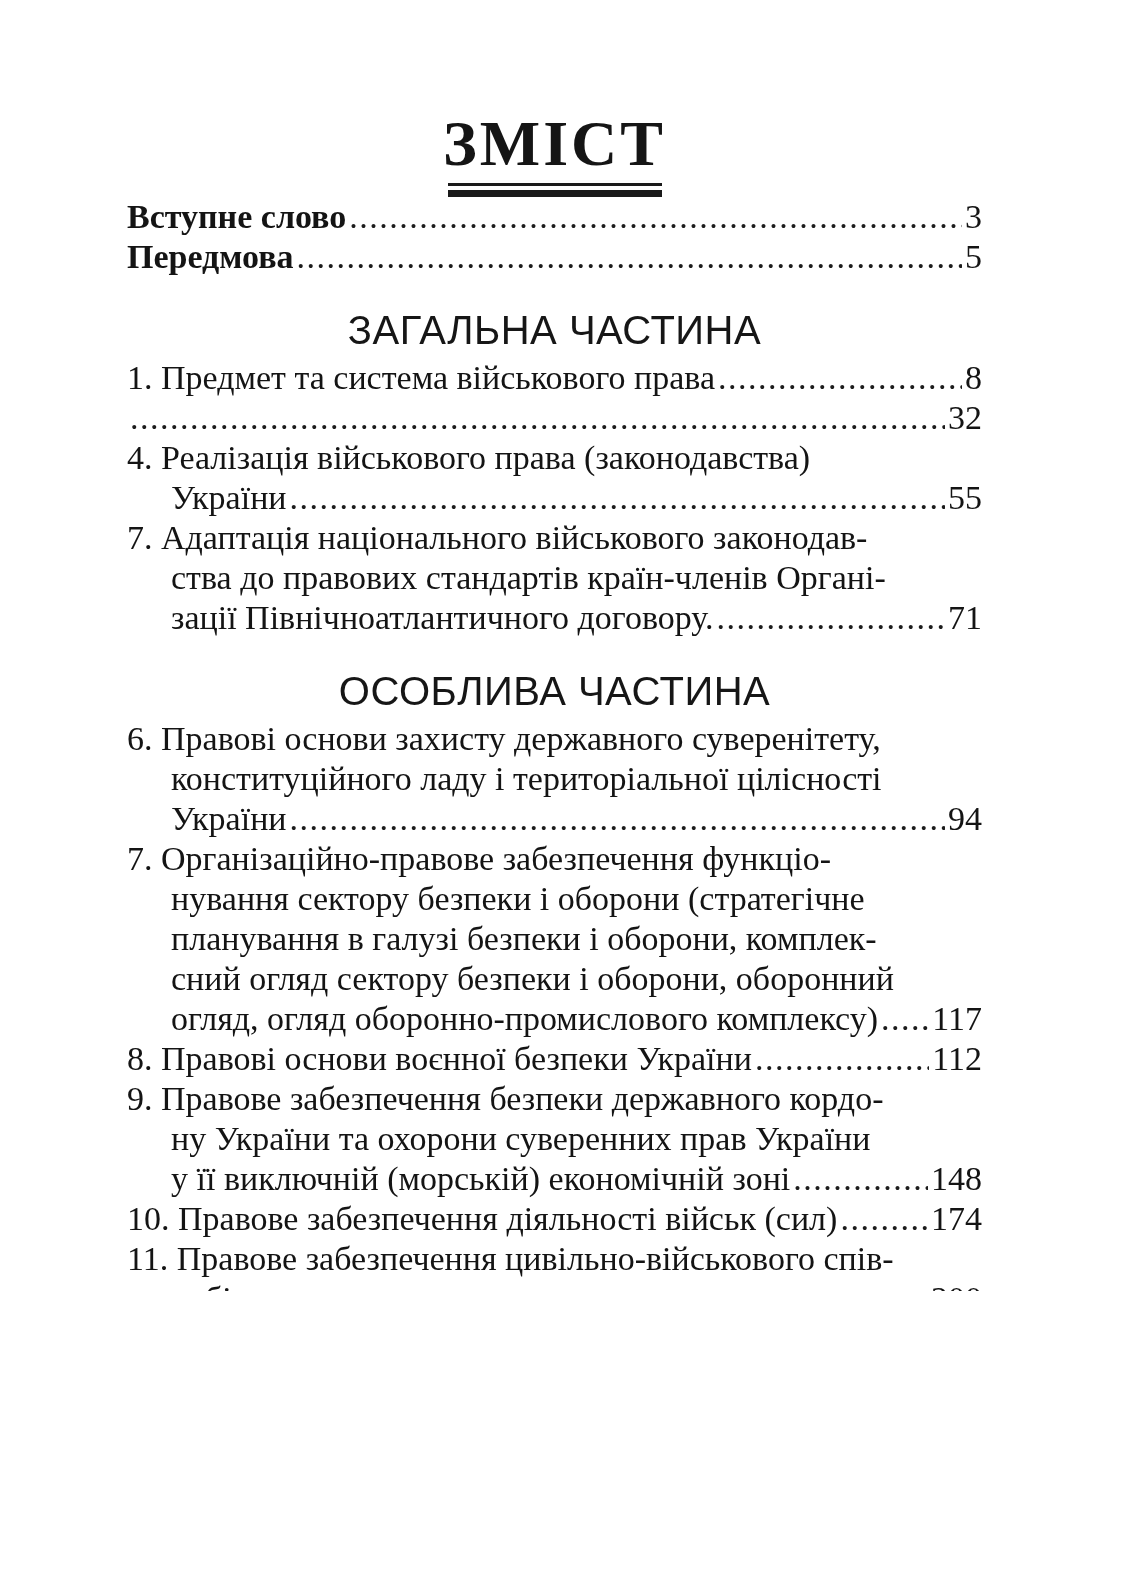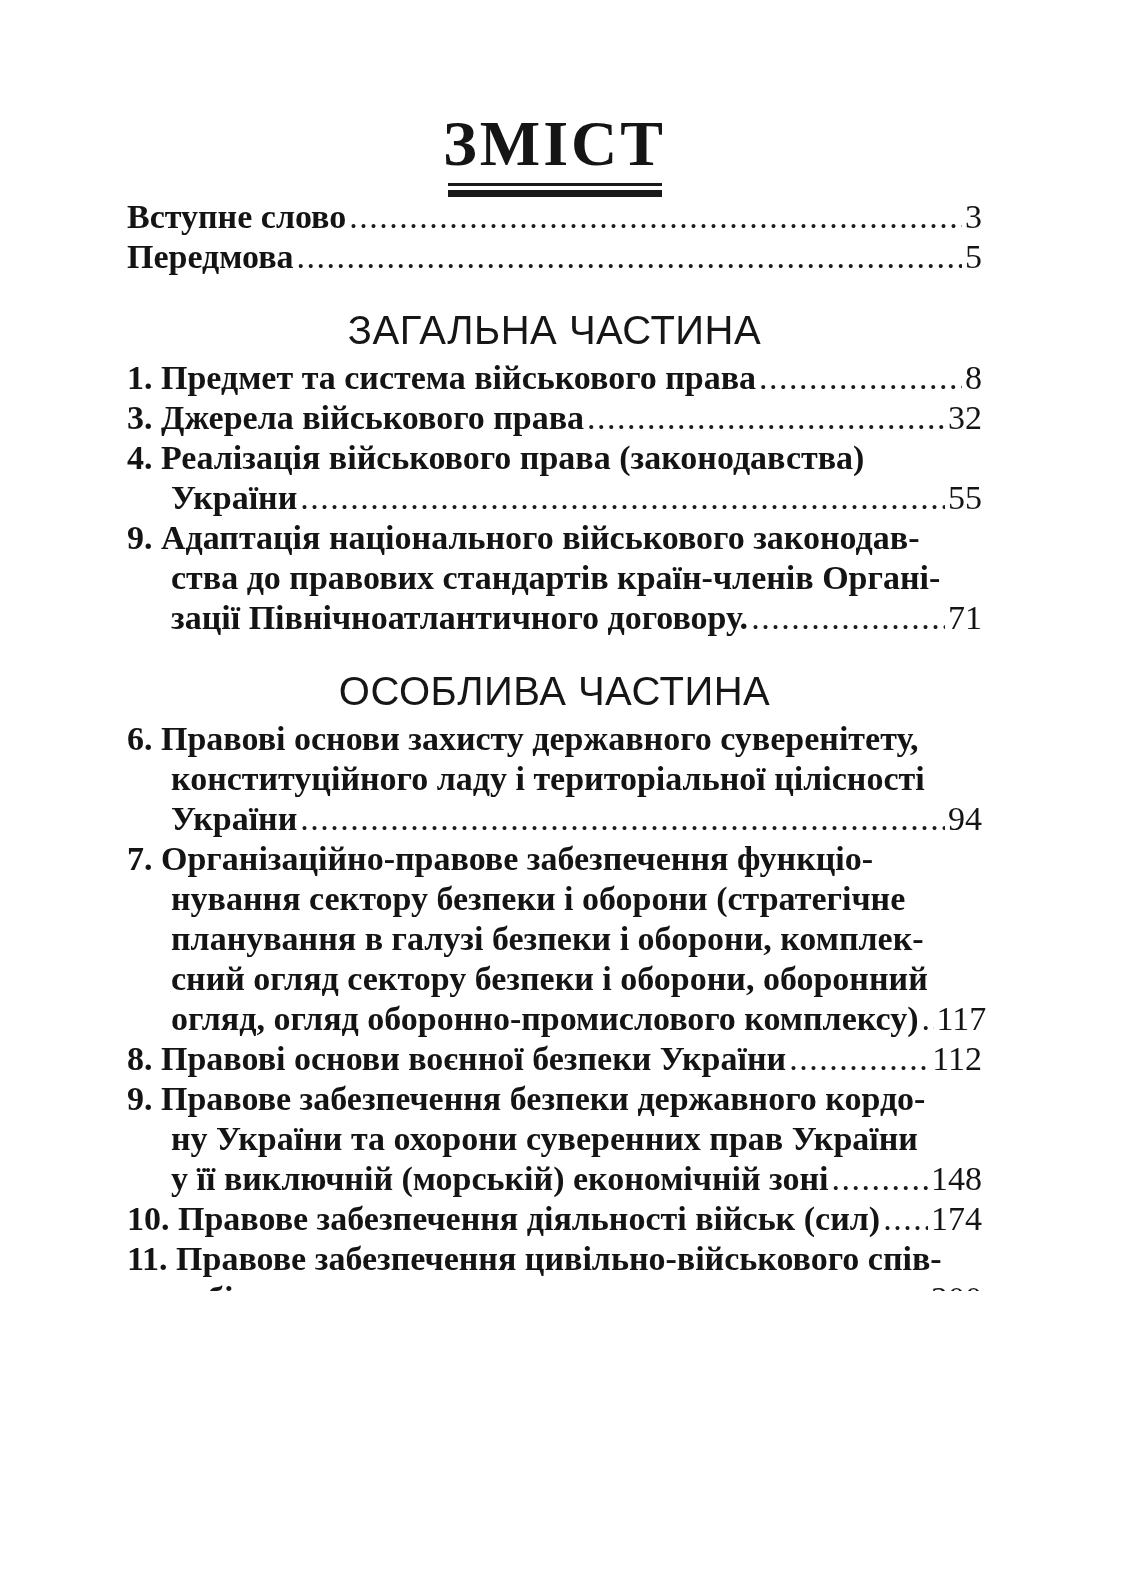--- a/index.html
+++ b/index.html
@@ -55,21 +55,21 @@
     line-height: 46px;
     color: #161616;
     letter-spacing: 0.5px;
   }
   .entry { }
   .row {
     display: flex;
     align-items: baseline;
     white-space: nowrap;
   }
-  .row .line-text { flex: 0 0 auto; font-weight: bold; }
+  .row .line-text { flex: 0 0 auto; }
   .row.cont { padding-left: 44px; }
   .row.bold .line-text { font-weight: bold; }
   .leader {
     flex: 1 1 auto;
     overflow: hidden;
     margin: 0 3px;
     min-width: 12px;
   }
   .leader::after {
     content: "......................................................................................................................";
@@ -126,38 +126,37 @@
         <h2 class="section-heading">ЗАГАЛЬНА ЧАСТИНА</h2>
         <div class="entry">
           <div class="row last">
             <span class="line-text">1. Предмет та система військового права</span>
             <span class="leader"></span>
             <span class="pagenum">8</span>
           </div>
         </div>
         <div class="entry">
           <div class="row last">
-            <span class="line-text">3. Джерела військового права</span>
             <span class="leader"></span>
             <span class="pagenum">32</span>
           </div>
         </div>
         <div class="entry">
           <div class="row">
             <span class="line-text">4. Реалізація військового права (законодавства)</span>
           </div>
           <div class="row cont last">
             <span class="line-text">України</span>
             <span class="leader"></span>
             <span class="pagenum">55</span>
           </div>
         </div>
         <div class="entry">
           <div class="row">
-            <span class="line-text">9. Адаптація національного військового законодав-</span>
+            <span class="line-text">7. Адаптація національного військового законодав-</span>
           </div>
           <div class="row cont">
             <span class="line-text">ства до правових стандартів країн-членів Органі-</span>
           </div>
           <div class="row cont last">
             <span class="line-text">зації Північноатлантичного договору.</span>
             <span class="leader"></span>
             <span class="pagenum">71</span>
           </div>
         </div>

